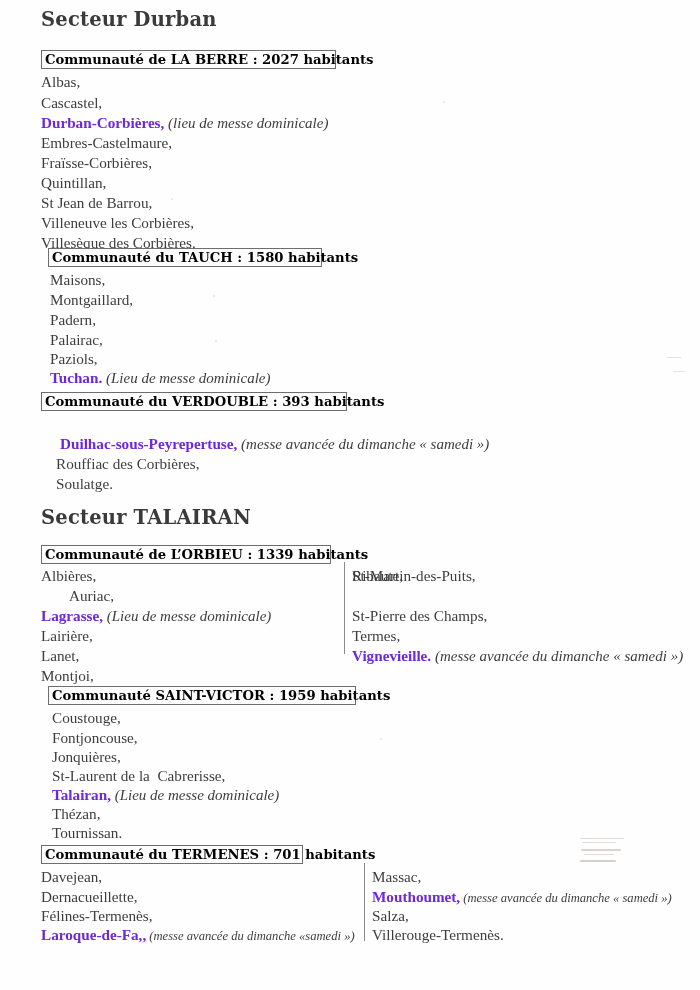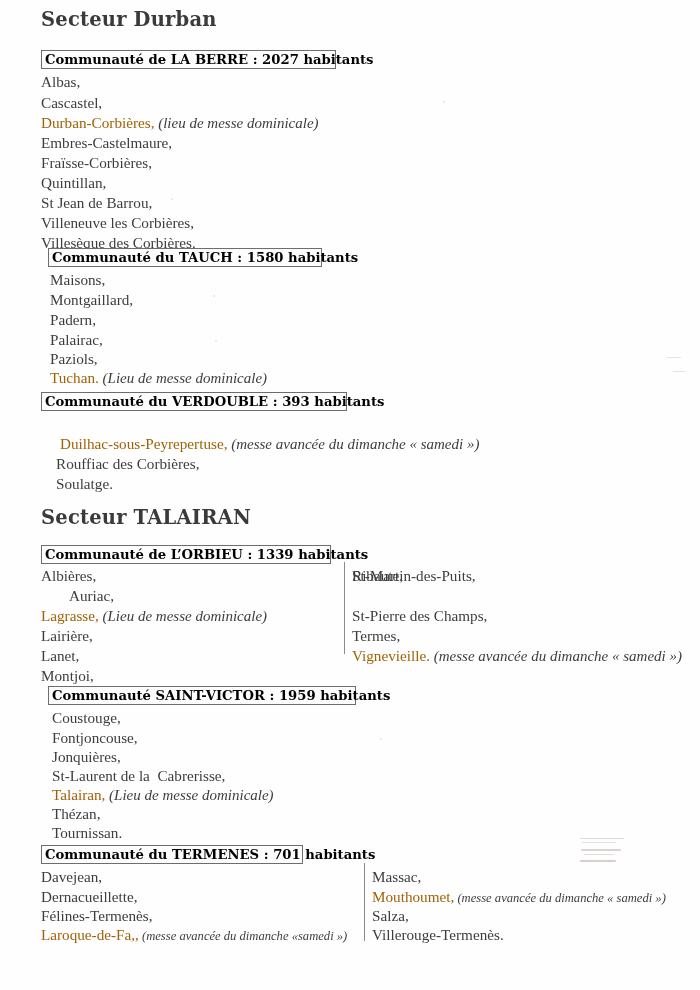--- a/index.html
+++ b/index.html
@@ -50,21 +50,21 @@
 
   
   .entry {
     position: absolute;
     white-space: pre;
     font-size: 15.2px;
     line-height: 1;
     color: #3d3d3d;
   }
   .entry .nm { font-weight: normal; }
-  .entry .nm.b { font-weight: normal; color: #a16207; }
+  .entry .nm.b { font-weight: bold; color: #6d28d9; }
   .entry .note {
     font-style: italic;
     font-size: 15px;
     color: #3d3d3d;
   }
   .entry .note.sm { font-size: 12.6px; }
 
   
   .divider {
     position: absolute;

